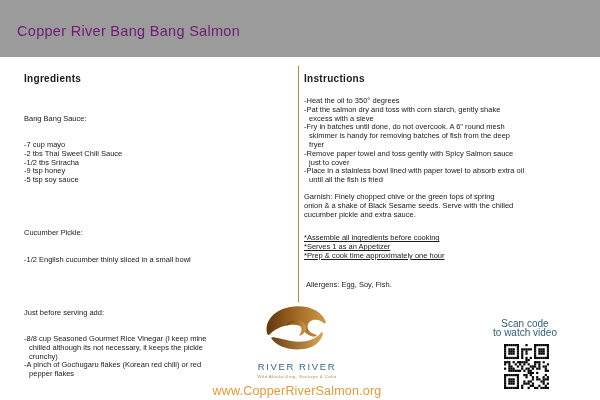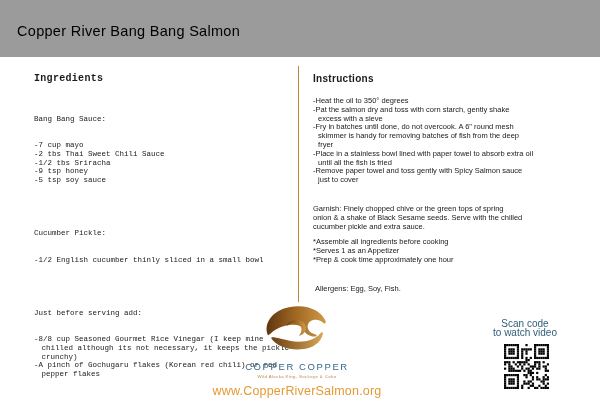--- a/index.html
+++ b/index.html
@@ -8,39 +8,39 @@
     font-family:"Liberation Sans", sans-serif; color:var(--body_text, #1a1a1a);
     overflow:hidden;
   }
   .header {
     position:absolute; left:0; top:0; width:600px; height:57px;
     background:var(--header_bg, #9b9b9b);
     display:flex; align-items:center; padding-left:17px; padding-top:5px;
     box-sizing:border-box;
   }
   .page-title {
-    color:#000000; font-size:14.5px; font-weight:normal; letter-spacing:0.3px; margin:0;
+    color:#701a75; font-size:14.5px; font-weight:normal; letter-spacing:0.3px; margin:0;
   }
   .divider {
     position:absolute; left:298px; top:66px; width:1.4px; height:236px;
     background:var(--divider, #bd8733);
   }
   .col { position:absolute; top:73px; }
-  .col-left  { left:34px;  width:268px;font-family:Liberation Mono, monospace; }
-  .col-right { left:313px; width:276px; }
+  .col-left  { left:24px;  width:268px; }
+  .col-right { left:304px; width:276px; }
   .heading {
     font-size:10px; line-height:12px; font-weight:bold; letter-spacing:0.3px;
     margin:0 0 12px 0; color:var(--body_text, #1a1a1a);
   }
   .body-text { font-size:7.5px; line-height:8.8px; white-space:pre-wrap; }
   .section { margin-bottom:9px; }
   .section:last-child { margin-bottom:0; }
   .li-item { padding-left:3px; text-indent:-3px; }
-  .garnish { margin-top:20px; }
-  .notes { margin-top:7px; }
+  .garnish { margin-top:8px; }
+  .notes { margin-top:15px;text-decoration:underline; }
   .allergens { margin-top:20px; padding-left:2px; }
   .fish-svg { position:absolute; left:257px; top:301px; width:80px; height:62px; }
   .brand {
     position:absolute; left:197px; top:361px; width:200px; text-align:center;
     font-size:9.5px; letter-spacing:1.6px; color:var(--brand_blue, #31688a);
   }
   .brand-tagline {
     position:absolute; left:197px; top:374px; width:200px; text-align:center;
     font-size:4.3px; letter-spacing:0.4px; color:var(--tagline_copper, #b9884a);
   }
@@ -89,23 +89,23 @@
     </div>
 
   </div>
 
   <div class="col col-right">
     <h2 class="heading">Instructions</h2>
 
     <div class="body-text"><div class="li-item">-Heat the oil to 350° degrees</div><div class="li-item">-Pat the salmon dry and toss with corn starch, gently shake
  excess with a sieve</div><div class="li-item">-Fry in batches until done, do not overcook. A 6" round mesh
  skimmer is handy for removing batches of fish from the deep
- fryer</div><div class="li-item">-Place in a stainless bowl lined with paper towel to absorb extra oil
- until all the fish is fried</div><div class="li-item">-Remove paper towel and toss gently with Spicy Salmon sauce
- just to cover</div></div>
+ fryer</div><div class="li-item">-Remove paper towel and toss gently with Spicy Salmon sauce
+ just to cover</div><div class="li-item">-Place in a stainless bowl lined with paper towel to absorb extra oil
+ until all the fish is fried</div></div>
 
     <div class="garnish body-text">Garnish: Finely chopped chive or the green tops of spring
 onion &amp; a shake of Black Sesame seeds. Serve with the chilled
 cucumber pickle and extra sauce.</div>
 
     <div class="notes body-text"><div class="li-item">*Assemble all ingredients before cooking</div><div class="li-item">*Serves 1 as an Appetizer</div><div class="li-item">*Prep &amp; cook time approximately one hour</div></div>
 
     <div class="allergens body-text">Allergens: Egg, Soy, Fish.</div>
   </div>
 
@@ -119,21 +119,21 @@
       <linearGradient id="gradSwoosh" x1="0" y1="0" x2="1" y2="0">
         <stop offset="0" stop-color="#6b4014"></stop>
         <stop offset="1" stop-color="#d8a755"></stop>
       </linearGradient>
     </defs>
     <path fill="url(#gradBody)" d="M13,55 C5,36 21,15 47,10 C75,4 99,15 106,32 C107.5,35 105,37.5 102.5,35.5 C94,27 80,29.5 77.5,38.5 C75.5,45.5 81,52 90,54 C92.5,54.8 92.3,57.2 89.5,57.3 C80.5,57.8 73,52.5 70.5,45.5 C66,39 60,37.5 50,38.5 C38,39.8 26,45 18,52 C15.5,54 14,55.5 13,55 Z"></path>
     <path fill="url(#gradBody)" d="M44,38 C52,28 68,28 73,38 C77,46 72,55 63,56 C68,51 69,43 64,38 C59,33 50,33 44,40 Z"></path>
     <path fill="url(#gradSwoosh)" d="M19,61 C28,75 57,83 81,75 C93,71 100,62 102,52 C101.5,50 99,50 97.5,52.5 C90,63 68,69 48,64 C36,61 27,59.5 23,58.5 C19.5,57.8 17.5,59 19,61 Z"></path>
   </svg>
 
-  <div class="brand">COPPER COPPER</div>
+  <div class="brand">RIVER RIVER</div>
   <div class="brand-tagline">Wild Alaska King, Sockeye &amp; Coho</div>
   <a class="website">www.CopperRiverSalmon.org</a>
 
   <div class="qr-caption">Scan code
 to watch video</div>
   <svg class="qr-svg" id="qr" viewBox="0 0 45 45" xmlns="http://www.w3.org/2000/svg" fill="#000000" aria-hidden="true">
       <rect x="0.00" y="0.00" width="2.19" height="2.19"></rect>
       <rect x="2.14" y="0.00" width="2.19" height="2.19"></rect>
       <rect x="4.29" y="0.00" width="2.19" height="2.19"></rect>
       <rect x="6.43" y="0.00" width="2.19" height="2.19"></rect>

